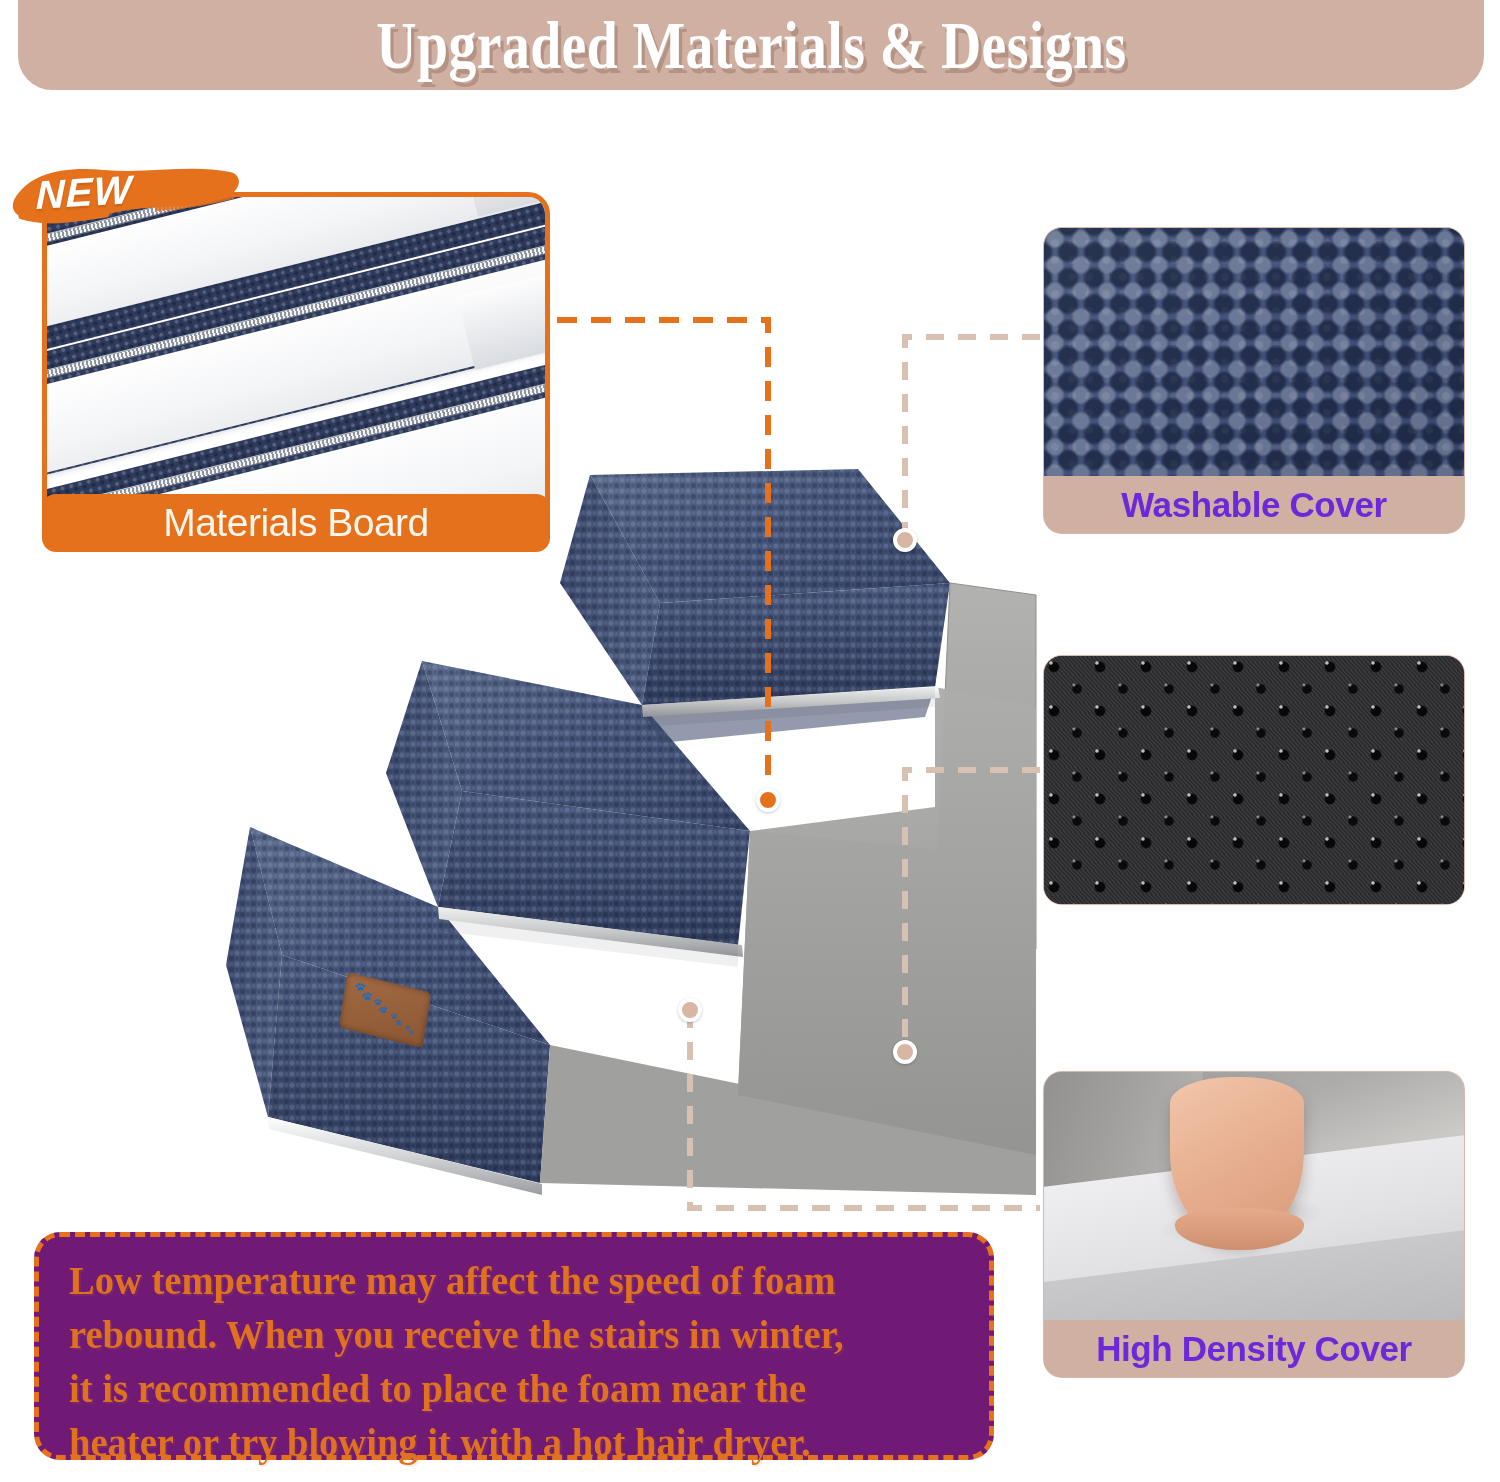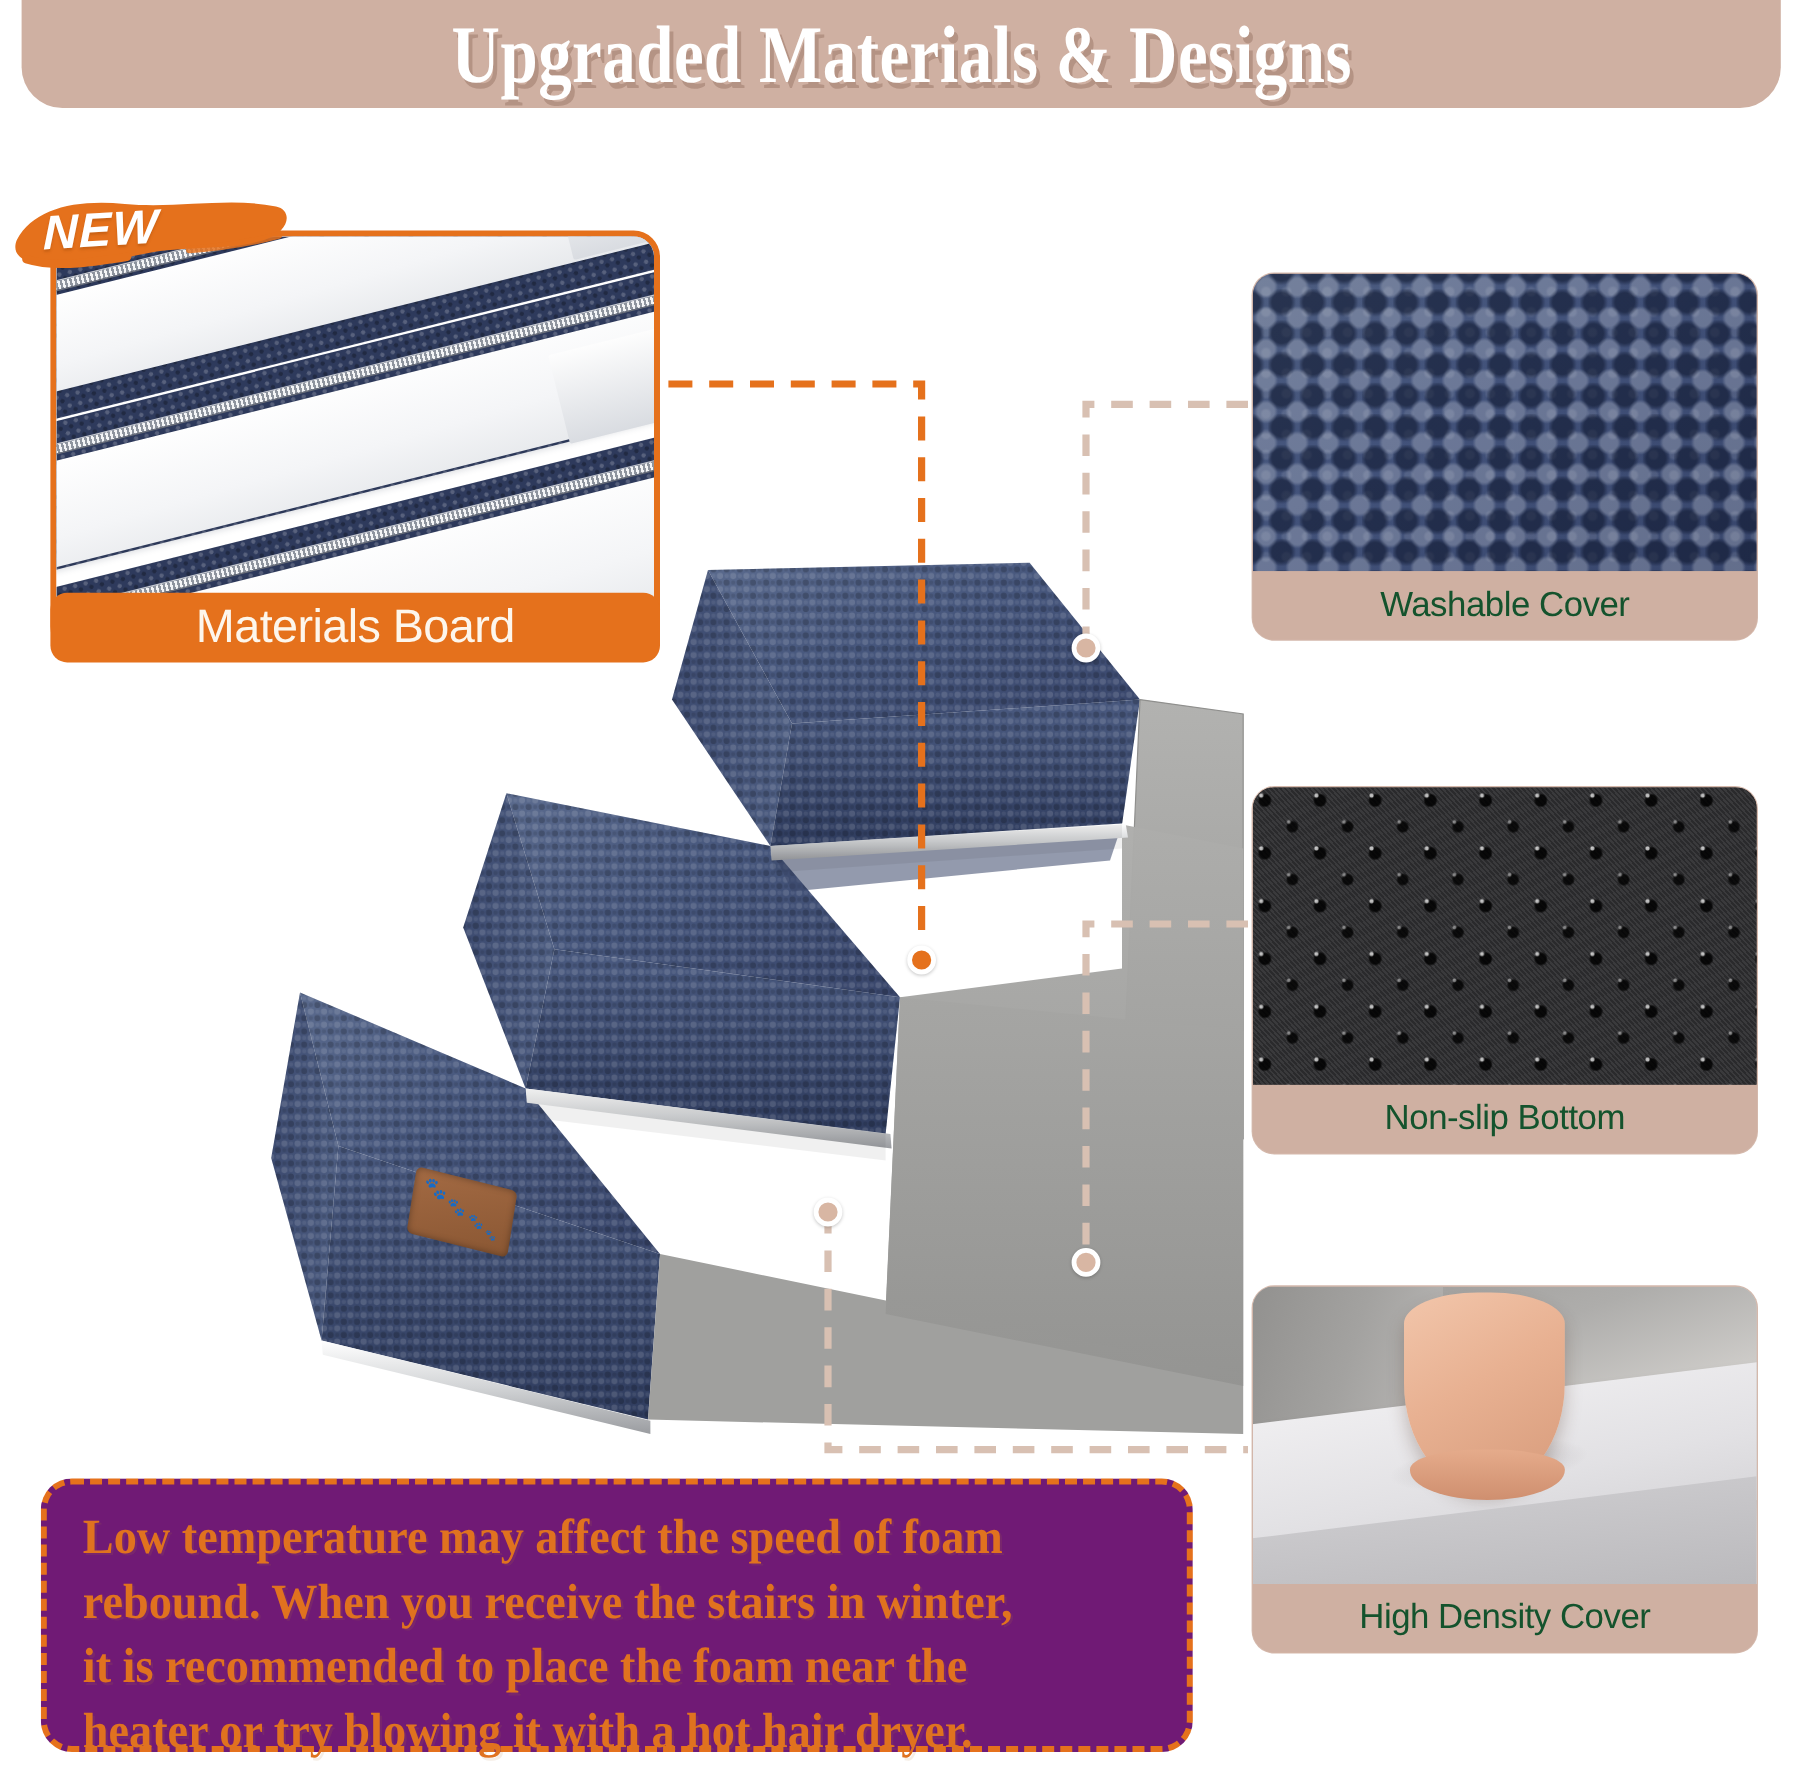--- a/index.html
+++ b/index.html
@@ -151,23 +151,24 @@
     position: relative;
   }
   .feat-bar {
     height: 57px;
     display: flex;
     align-items: center;
     justify-content: center;
     background: #cfb0a2;
   }
   .feat-bar span {
-    font-size: 29px;
-    color: #14532d;
+    font-size: 35px;
+    color: #6d28d9;
     letter-spacing: -0.4px;
+    font-weight: bold;
   }
 
   #card-washable { top: 228px; }
   #card-nonslip  { top: 656px; }
   #card-foam     { top: 1072px; }
 
   
   .tex-chenille {
     position: absolute;
     inset: 0;
@@ -449,23 +450,20 @@
   </div>
   <div class="feat-bar">
     <span>Washable Cover</span>
   </div>
 </div>
 
 <div class="feat-card" id="card-nonslip">
   <div class="feat-photo">
     <div class="tex-grip"></div>
   </div>
-  <div class="feat-bar">
-    <span>Non-slip Bottom</span>
-  </div>
 </div>
 
 <div class="feat-card" id="card-foam">
   <div class="feat-photo">
     <div class="tex-foam">
       <div class="foam-back"></div>
       <div class="foam-riser"></div>
       <div class="foam-step-top"></div>
       <div class="foam-dent"></div>
       <div class="hand"></div>

